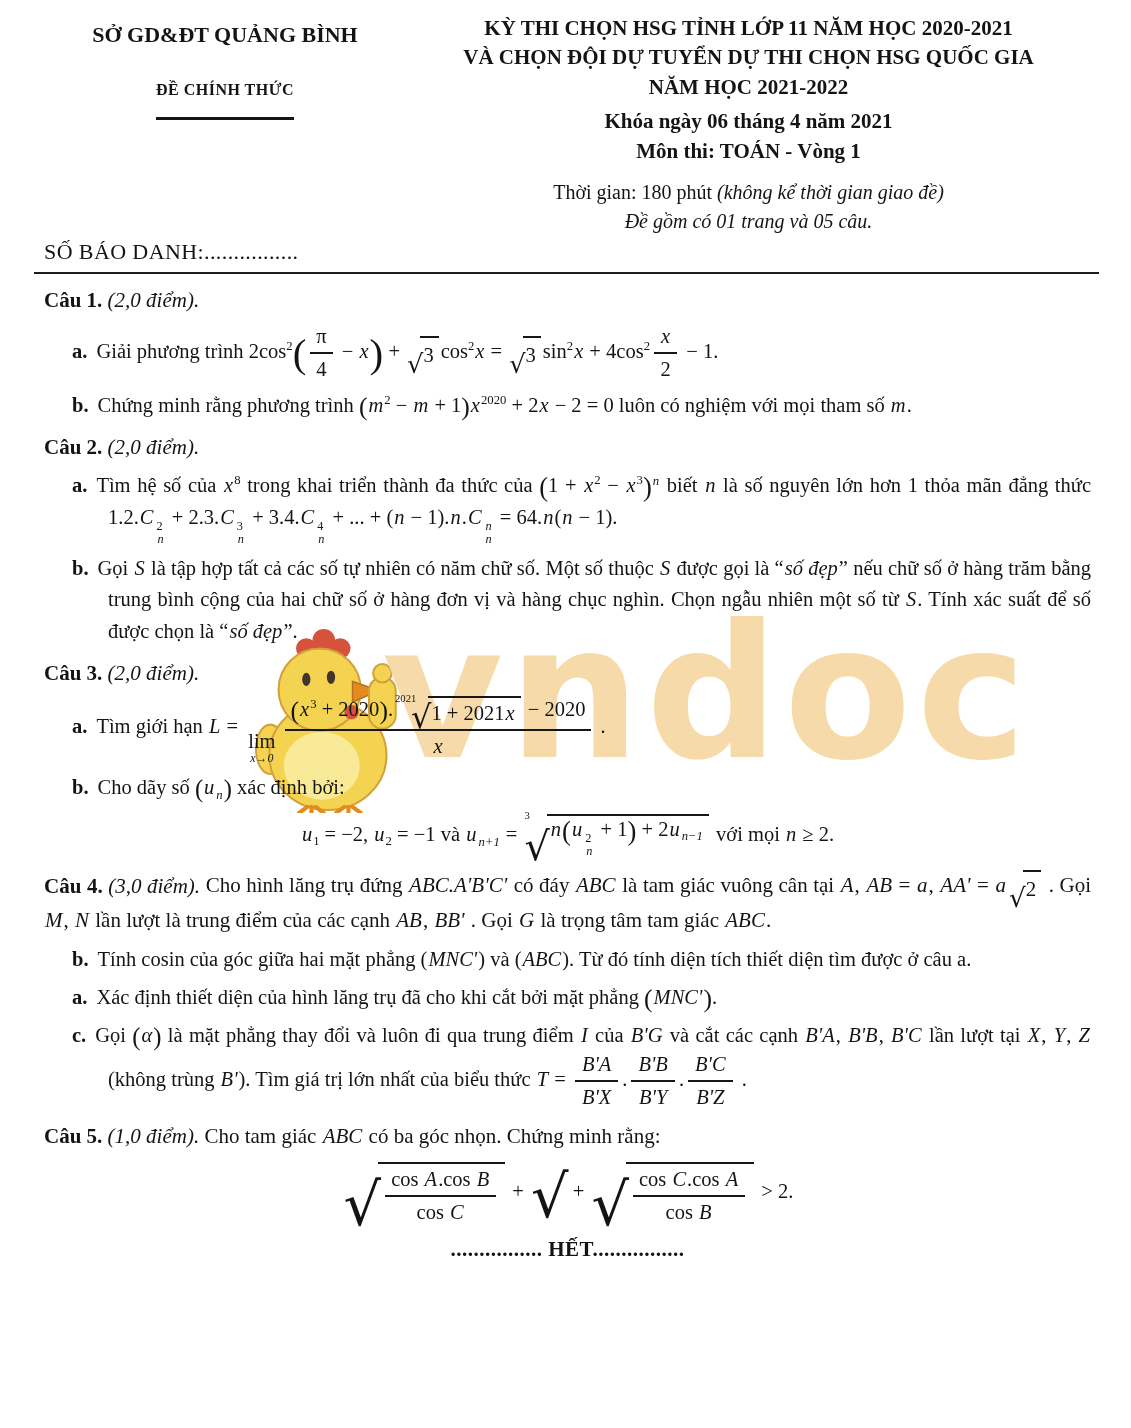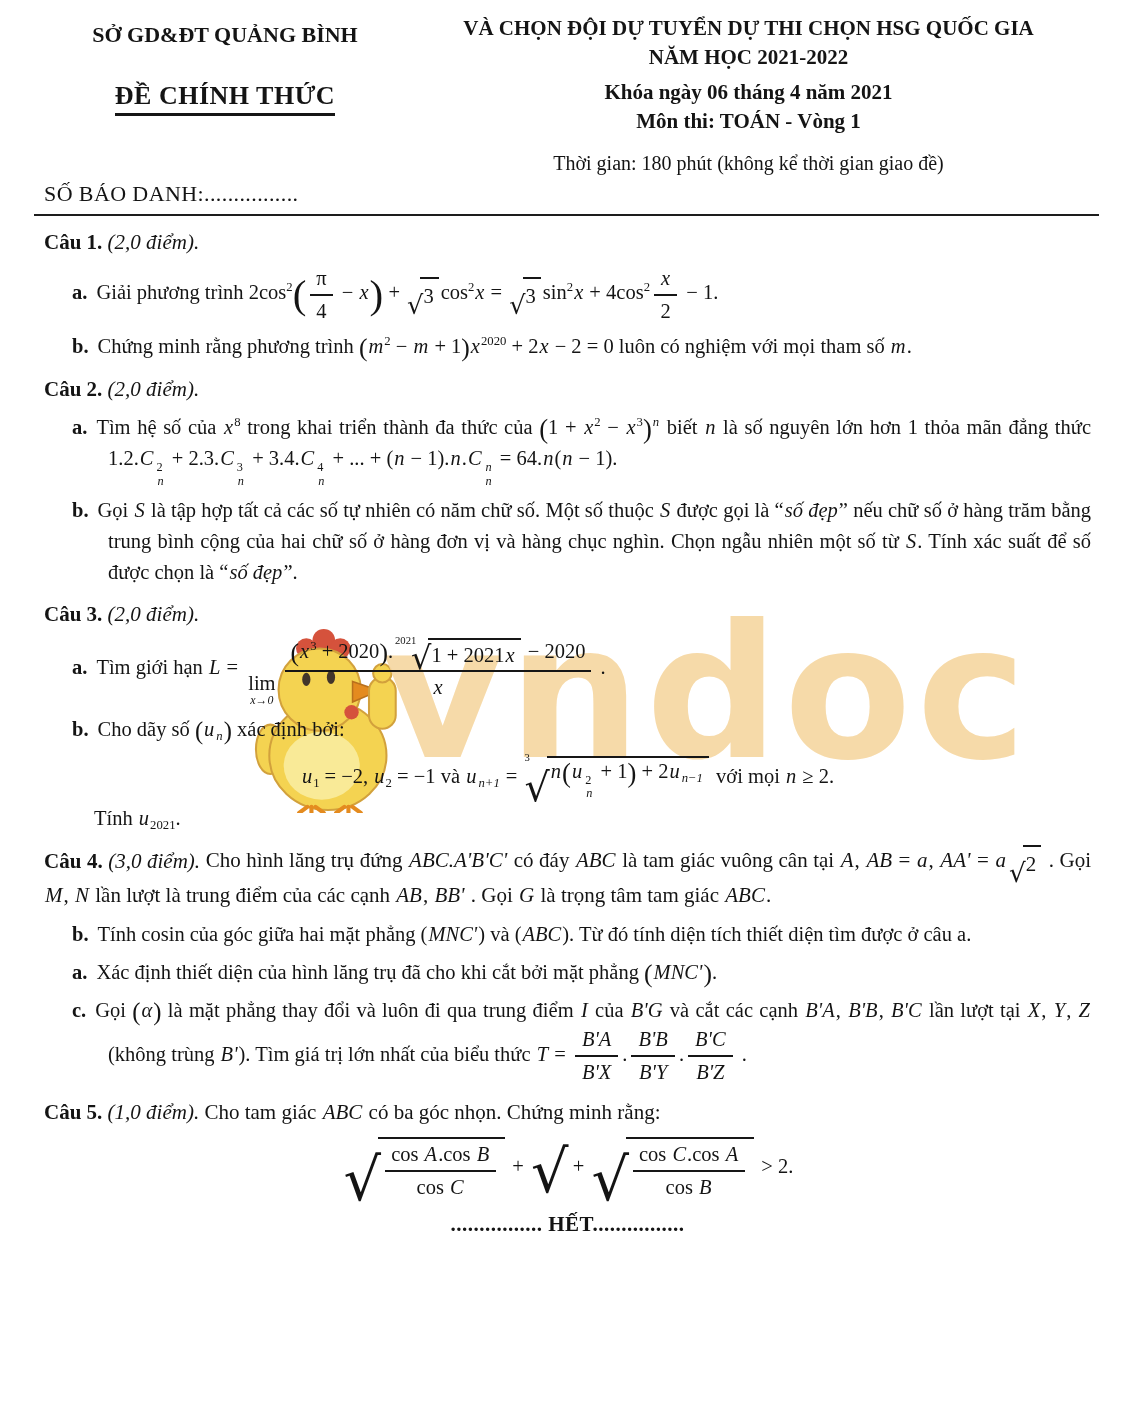--- a/index.html
+++ b/index.html
@@ -16,27 +16,27 @@
     position:absolute;left:382px;top:600px;
     font-family:"DejaVu Sans",sans-serif;font-weight:bold;
     font-size:186px;line-height:1;letter-spacing:5px;
     color:#f6d7a2;opacity:.92;
   }
   
   .page{position:relative;z-index:1;padding:14px 40px 0 44px;}
   .hdr{display:flex;justify-content:flex-end;}
   .hdr-left{width:362px;text-align:center;padding-top:8px;flex:none;}
   .org{font-size:22px;font-weight:700;white-space:nowrap;}
-  .doctype{display:inline-block;margin-top:33px;font-size:26px;font-weight:700;
-    border-bottom:3px solid #161616;padding-bottom:2px;letter-spacing:.5px;}
+  .doctype{display:inline-block;margin-top:33px;font-size:16px;font-weight:700;
+    border-bottom:3px solid #161616;padding-bottom:18px;letter-spacing:.5px;}
   .hdr-right{flex:1;text-align:center;font-weight:700;font-size:21px;line-height:1.4;}
   .hdr-right .t{display:block;}
   .session{margin-top:5px;}
   .time{font-weight:400;font-size:20px;margin-top:12px;}
-  .time .note{margin-top:8px;}
+  .time .note{font-style:italic;margin-top:8px;}
   .scope{font-style:italic;font-weight:400;font-size:20px;margin-top:1px;}
   .sbd{font-size:22px;margin-top:4px;letter-spacing:.4px;}
   .rule{border:0;border-top:2.6px solid #1d1d1d;margin:7px -8px 0 -10px;}
   
   .qhead{font-size:21px;line-height:1.5;margin:11px 0 0;}
   .qlabel{font-weight:700;}
   .qpoints{font-style:italic;}
   .jt{text-align:justify;}
   .item{font-size:20.5px;line-height:1.52;margin:7px 0 0;
     padding-left:64px;text-indent:-36px;text-align:justify;}
@@ -92,27 +92,29 @@
 <div class="page">
 
   <div class="hdr">
     <div class="hdr-left">
       <div class="org">SỞ GD&amp;ĐT QUẢNG BÌNH</div>
       <div>
         <span class="doctype">ĐỀ CHÍNH THỨC</span>
       </div>
     </div>
     <div class="hdr-right">
+      <span class="t">KỲ THI CHỌN HSG TỈNH LỚP 11 NĂM HỌC 2020-2021</span>
       <span class="t">VÀ CHỌN ĐỘI DỰ TUYỂN DỰ THI CHỌN HSG QUỐC GIA</span>
       <span class="t">NĂM HỌC 2021-2022</span>
       <span class="t session">Khóa ngày 06 tháng 4 năm 2021</span>
       <span class="t">Môn thi: TOÁN - Vòng 1</span>
       <div class="time">
         <span>Thời gian: 180 phút </span><span class="note">(không kể thời gian giao đề)</span>
       </div>
+      <div class="scope">Đề gồm có 01 trang và 05 câu.</div>
     </div>
   </div>
 
   <div class="sbd">SỐ BÁO DANH:................</div>
   <hr class="rule">
 
   <p class="qhead">
     <span class="qlabel">Câu 1.</span>
     <span class="qpoints">(2,0 điểm).</span>
   </p>
@@ -179,21 +181,20 @@
     <span class="ilabel">b.</span><span>Cho dãy số <span class="bp" style="font-size: 1.2em;">(</span><span class="mv">u</span><span class="msub mv">n</span><span class="bp" style="font-size: 1.2em;">)</span> xác định bởi:</span>
   </p>
   <div class="eqline"><span class="mv">u</span><span class="msub">1</span> = −2,  <span class="mv">u</span><span class="msub">2</span> = −1  và  <span class="mv">u</span><span class="msub mv">n+1</span> = <span class="sqrt" style="--h: 1.55;">
         <span class="ridx">3</span>
         <span class="rsym">√</span>
         <span class="rbar"><span class="mv">n</span><span class="bp" style="font-size: 1.3em;">(</span><span class="mv">u</span><span class="ss">
             <span>2</span>
             <span class="mv">n</span>
           </span> + 1<span class="bp" style="font-size: 1.3em;">)</span> + 2<span class="mv">u</span><span class="msub mv">n−1</span></span>
       </span>  với mọi  <span class="mv">n</span> ≥ 2.</div>
-  <p class="tinh">Tính  <span class="mv">u</span><span class="msub">2021</span>.</p>
 
   <p class="qhead jt">
     <span class="qlabel">Câu 4.</span>
     <span class="qpoints">(3,0 điểm).</span>
     <span>Cho hình lăng trụ đứng  <span class="mv">ABC.A'B'C'</span>  có đáy  <span class="mv">ABC</span>  là tam giác vuông cân tại <span class="mv">A</span>,  <span class="mv">AB</span> = <span class="mv">a</span>,  <span class="mv">AA'</span> = <span class="mv">a</span><span class="sqrt">
           <span class="rsym">√</span>
           <span class="rbar">2</span>
         </span> . Gọi  <span class="mv">M</span>,  <span class="mv">N</span>  lần lượt là trung điểm của các cạnh  <span class="mv">AB</span>,  <span class="mv">BB'</span> . Gọi <span class="mv">G</span> là trọng tâm tam giác <span class="mv">ABC</span>.</span>
   </p>
   <p class="item">

